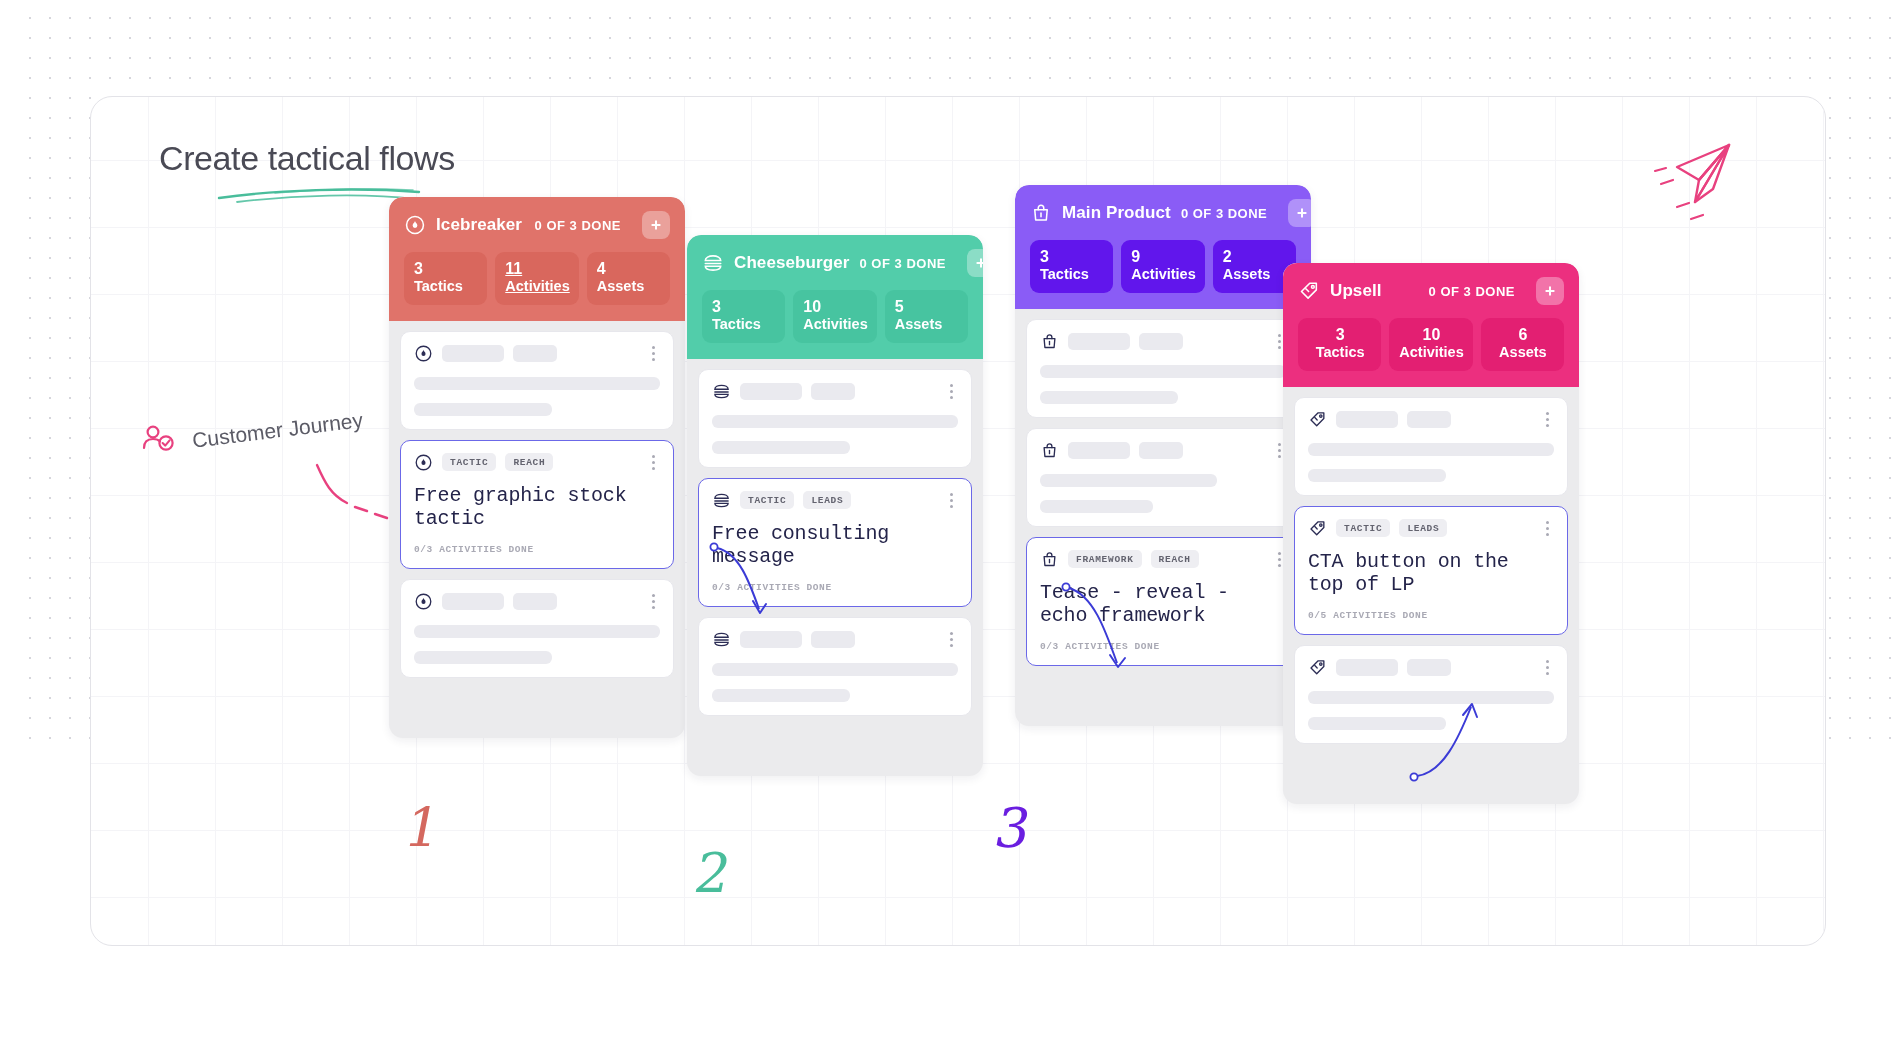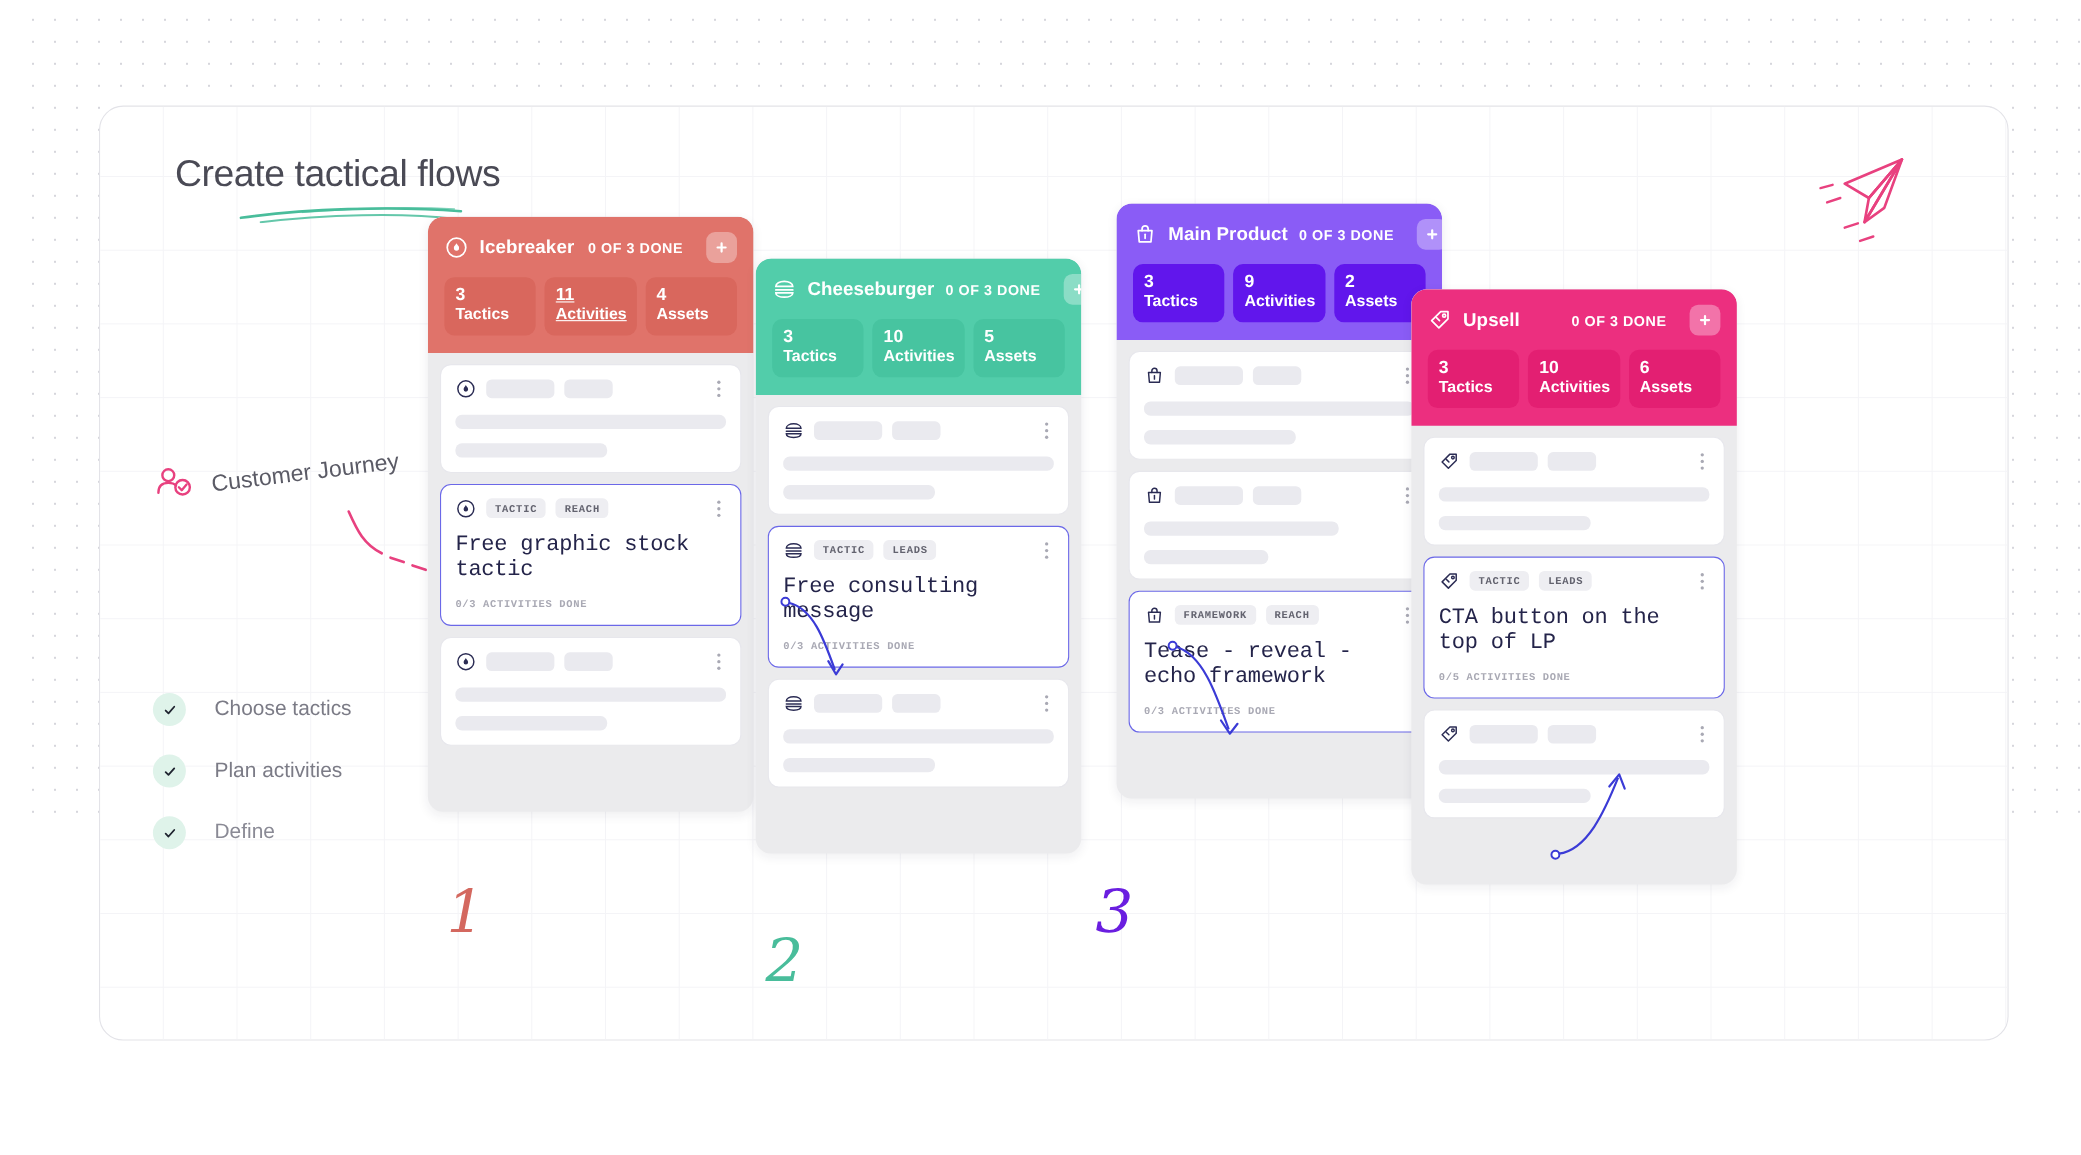--- a/index.html
+++ b/index.html
@@ -293,46 +293,20 @@
       <div id="cj-label">Customer Journey</div>
       <svg style="position:absolute;left:170px;top:52px;width:150px;height:80px" viewBox="0 0 150 80">
         <path d="M8,6 C16,24 22,36 38,44" stroke="#e8417f" stroke-width="2.4" fill="none" stroke-linecap="round"></path>
         <path d="M46,48 L58,52" stroke="#e8417f" stroke-width="2.4" fill="none" stroke-linecap="round"></path>
         <path d="M66,55 L78,59" stroke="#e8417f" stroke-width="2.4" fill="none" stroke-linecap="round"></path>
         <path d="M86,61 L98,63" stroke="#e8417f" stroke-width="2.4" fill="none" stroke-linecap="round"></path>
         <path d="M88,55 L101,63 L88,70" stroke="#e8417f" stroke-width="2.4" fill="none" stroke-linecap="round" stroke-linejoin="round"></path>
       </svg>
     </div>
 
-    <div id="checklist">
-        <div class="check-row">
-          <span class="check-circle">
-            <svg style="width:17px;height:17px" viewBox="0 0 24 24">
-              <path d="M6.5 12.6l3.6 3.6 7.4-8.4" fill="none" stroke="#1f2430" stroke-width="2.3" stroke-linecap="round" stroke-linejoin="round"></path>
-            </svg>
-          </span>
-          <span class="check-label">Choose tactics</span>
-        </div>
-        <div class="check-row">
-          <span class="check-circle">
-            <svg style="width:17px;height:17px" viewBox="0 0 24 24">
-              <path d="M6.5 12.6l3.6 3.6 7.4-8.4" fill="none" stroke="#1f2430" stroke-width="2.3" stroke-linecap="round" stroke-linejoin="round"></path>
-            </svg>
-          </span>
-          <span class="check-label">Plan activities</span>
-        </div>
-        <div class="check-row faded">
-          <span class="check-circle">
-            <svg style="width:17px;height:17px" viewBox="0 0 24 24">
-              <path d="M6.5 12.6l3.6 3.6 7.4-8.4" fill="none" stroke="#1f2430" stroke-width="2.3" stroke-linecap="round" stroke-linejoin="round"></path>
-            </svg>
-          </span>
-          <span class="check-label">Define</span>
-        </div>
-      </div>
 
     <div id="columns-root">
         <div class="column" style="left: 298px; top: 100px;">
           <div class="col-header" style="background: rgb(224, 115, 106);">
             <div class="col-head-top">
               <span class="col-icon"><svg viewBox="0 0 24 24" fill="none" stroke="currentColor" stroke-width="1.7">
                   <circle cx="12" cy="12" r="9.2"></circle>
                   <path d="M12 7.4c0 2-2.6 2.6-2.6 5.2a2.6 2.6 0 0 0 5.2 0c0-2.6-2.6-3.2-2.6-5.2z" fill="currentColor" stroke="none"></path>
                 </svg></span>
               <span class="col-name">Icebreaker</span>
@@ -582,21 +556,21 @@
                   <i></i>
                   <i></i>
                 </div>
               </div>
               <div class="card-title">Tease - reveal - echo framework</div>
               <div class="card-meta">0/3 ACTIVITIES DONE</div>
             </div>
           </div>
         </div>
         <div class="column" style="left: 1192px; top: 166px;">
-          <div class="col-header" style="background: rgb(236, 47, 127);">
+          <div class="col-header" style="background: rgb(236, 47, 127); text-align: center;">
             <div class="col-head-top">
               <span class="col-icon"><svg viewBox="0 0 24 24" fill="none" stroke="currentColor" stroke-width="1.7" stroke-linecap="round" stroke-linejoin="round">
                   <path d="M12.8 3.6H20v7.2l-9 9-7.2-7.2z"></path>
                   <circle cx="16.2" cy="7.6" r="1.5"></circle>
                   <path d="M8.6 9.6l3 3"></path>
                 </svg></span>
               <span class="col-name">Upsell</span>
               <span class="col-done">0 OF 3 DONE</span>
               <div class="col-add">
                 <svg style="width:16px;height:16px" viewBox="0 0 24 24" fill="none" stroke="#fff" stroke-width="3" stroke-linecap="round">

